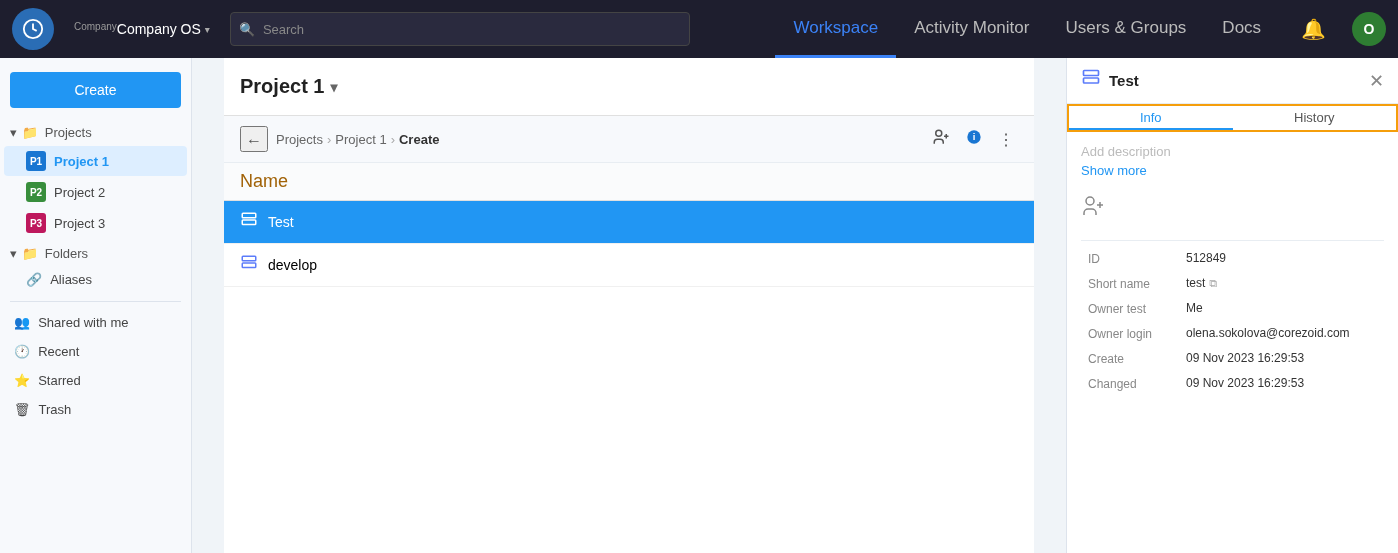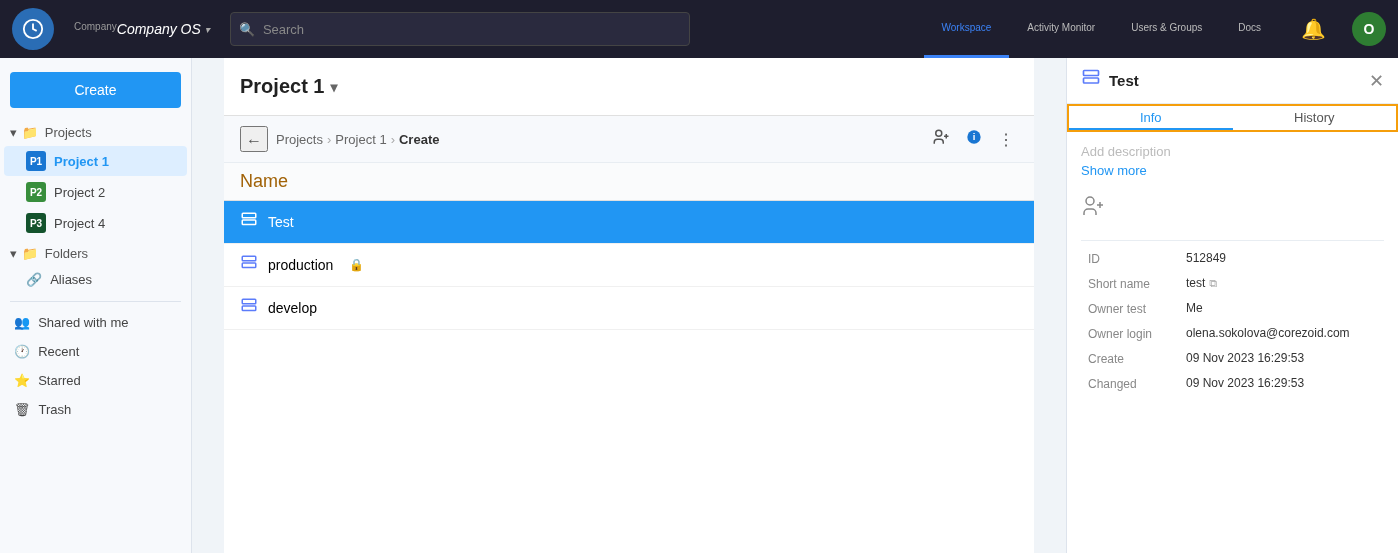--- a/index.html
+++ b/index.html
@@ -13,38 +13,38 @@
     .topbar-logo {
       width: 42px; height: 42px; background: #2a6db5; border-radius: 50%;
       display: flex; align-items: center; justify-content: center; flex-shrink: 0;
     }
     .topbar-logo svg { width: 22px; height: 22px; fill: white; }
     .company-selector {
       display: flex; color: #ccc; cursor: pointer;
       padding: 4px 8px; border-radius: 4px; min-width: 120px;
     }
     .company-selector .company-label { font-size: 10px; color: #999; }
-    .company-selector .company-name { font-size: 14px; color: white; font-weight: 500; display: flex; align-items: center; gap: 4px; font-style: italic; }
+    .company-selector .company-name { font-size: 14px; color: white; font-weight: 500; display: flex; align-items: center; gap: 4px; }
     .company-selector .chevron { font-size: 10px; color: #aaa; }
     .search-bar {
       flex: 1; max-width: 460px; position: relative;
     }
     .search-bar input {
       width: 100%; height: 34px; border: 1px solid #444; border-radius: 4px;
       background: #2a2a3e; color: #ccc; padding: 0 10px 0 32px; font-size: 13px; outline: none;
     }
     .search-bar input::placeholder { color: #888; }
     .search-icon-wrap {
       position: absolute; left: 9px; top: 50%; transform: translateY(-50%); color: #888; font-size: 13px;
     }
     .topbar-nav {
       display: flex; align-items: center; gap: 0; margin-left: auto;
     }
     .topbar-nav-item {
-      color: #bbb; font-size: 10px; font-weight: 400; padding: 0 18px; height: 58px;
+      color: #bbb; font-size: 17px; font-weight: 400; padding: 0 18px; height: 58px;
       display: flex; align-items: center; cursor: pointer; border-bottom: 3px solid transparent;
       text-decoration: none;
     }
     .topbar-nav-item.active { color: #3b82f6; border-bottom: 3px solid #3b82f6; }
     .topbar-bell {
       color: #bbb; font-size: 20px; padding: 0 10px; cursor: pointer; display: flex; align-items: center;
     }
     .topbar-avatar {
       width: 34px; height: 34px; border-radius: 50%; background: #2e7d32;
       display: flex; align-items: center; justify-content: center;
@@ -74,21 +74,21 @@
       display: flex; align-items: center; gap: 8px; padding: 5px 10px 5px 22px;
       font-size: 13px; color: #444; cursor: pointer; border-radius: 4px; margin: 1px 4px;
     }
     .sidebar-item.active { background: #ddeeff; color: #2196f3; font-weight: 600; }
     .sidebar-item-badge {
       width: 20px; height: 20px; border-radius: 3px; display: flex; align-items: center;
       justify-content: center; font-size: 10px; font-weight: 700; color: white; flex-shrink: 0;
     }
     .badge-p1 { background: #1976d2; }
     .badge-p2 { background: #388e3c; }
-    .badge-p3 { background: #14532d; }
+    .badge-p3 { background: #be185d; }
     .sidebar-divider { height: 1px; background: #dde3ec; margin: 6px 10px; }
     .sidebar-flat-item {
       display: flex; align-items: center; gap: 8px; padding: 6px 10px;
       font-size: 13px; color: #444; cursor: pointer; border-radius: 4px; margin: 1px 4px;
     }
 
     
     .main { flex: 1; display: flex; flex-direction: column; background: white; }
     .main-header {
       display: flex; align-items: center; padding: 0 16px; height: 58px;
@@ -212,21 +212,21 @@
       <div class="sidebar-item active">
         <span class="sidebar-item-badge badge-p1">P1</span>
         <span>Project 1</span>
       </div>
       <div class="sidebar-item">
         <span class="sidebar-item-badge badge-p2">P2</span>
         <span>Project 2</span>
       </div>
       <div class="sidebar-item">
         <span class="sidebar-item-badge badge-p3">P3</span>
-        <span>Project 4</span>
+        <span>Project 3</span>
       </div>
     </div>
 
     <div class="sidebar-section">
       <div class="sidebar-section-header">
         <span>▾</span>
         <span>📁</span>
         <span>Folders</span>
       </div>
       <div class="sidebar-item">
@@ -305,30 +305,20 @@
         </span>
         <span class="row-name">Test</span>
       </div>
       <div class="table-row">
         <span class="row-icon">
           <svg width="18" height="18" viewBox="0 0 24 24" fill="none" stroke="#5c7cfa" stroke-width="2">
               <rect x="3" y="3" width="18" height="6" rx="1"></rect>
               <rect x="3" y="12" width="18" height="6" rx="1"></rect>
             </svg>
         </span>
-        <span class="row-name">production</span>
-        <span class="row-lock">🔒</span>
-      </div>
-      <div class="table-row">
-        <span class="row-icon">
-          <svg width="18" height="18" viewBox="0 0 24 24" fill="none" stroke="#5c7cfa" stroke-width="2">
-              <rect x="3" y="3" width="18" height="6" rx="1"></rect>
-              <rect x="3" y="12" width="18" height="6" rx="1"></rect>
-            </svg>
-        </span>
         <span class="row-name">develop</span>
       </div>
     </div>
   </div>
 
   <div class="info-panel">
     <div class="info-panel-header">
       <span class="info-panel-icon">
         <svg width="20" height="20" viewBox="0 0 24 24" fill="none" stroke="#5c7cfa" stroke-width="2">
             <rect x="3" y="3" width="18" height="6" rx="1"></rect>

